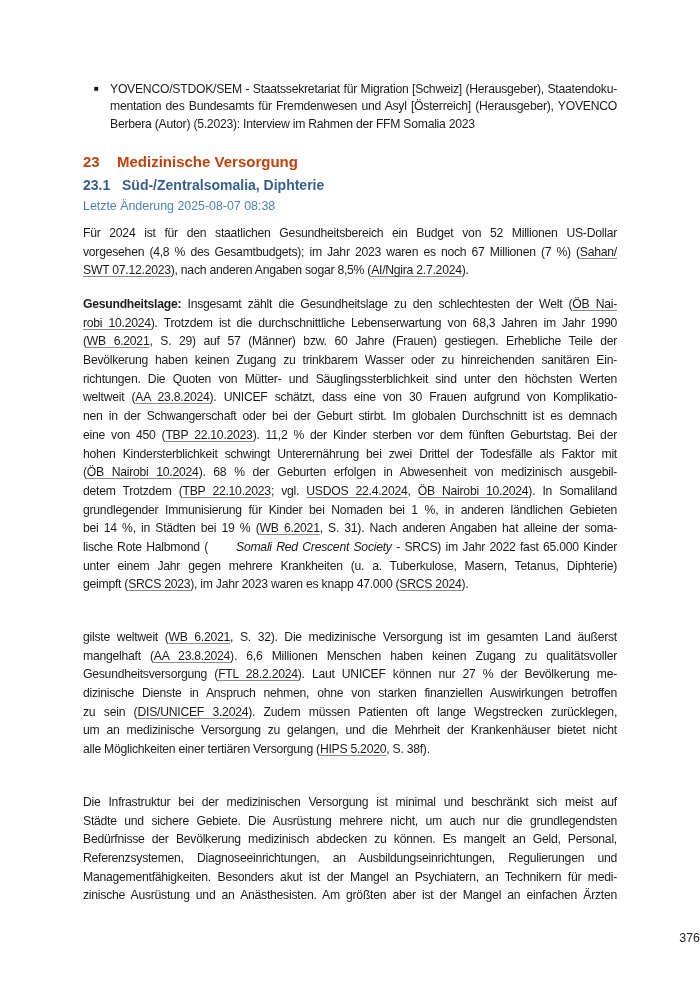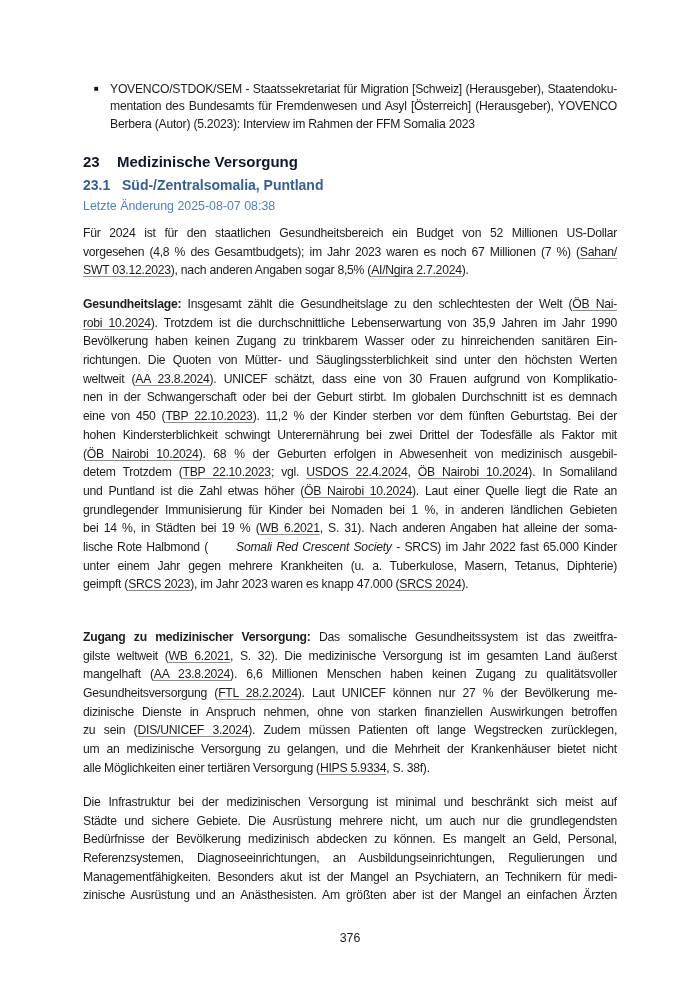--- a/index.html
+++ b/index.html
@@ -5,95 +5,94 @@
   html,body{margin:0;padding:0;background:#ffffff;}
   .page{
     position:relative;width:700px;height:990px;background:#ffffff;overflow:hidden;
     font-family:"Liberation Sans","DejaVu Sans",sans-serif;color:#1c1c1c;
   }
   
   .ref-item{position:absolute;left:110px;top:81px;width:507px;font-size:12.2px;letter-spacing:-0.25px;}
   .bullet{position:absolute;left:-16px;top:3px;font-size:8px;color:#111;}
   .ref-item .ln{height:17.3px;line-height:17.3px;}
   
-  .h1{position:absolute;left:83px;top:153px;font-size:15px;font-weight:bold;color:#0f172a;}
+  .h1{position:absolute;left:83px;top:153px;font-size:15px;font-weight:bold;color:#c2410c;}
   .h1 .hnum{display:inline-block;width:34px;}
   .h2{position:absolute;left:83px;top:177px;font-size:14px;font-weight:bold;color:#365f91;}
   .h2 .hnum{display:inline-block;width:39px;}
   .meta{position:absolute;left:83px;top:199px;font-size:12.4px;color:#4f81bd;}
   
   .para{position:absolute;left:83px;width:534px;font-size:12.2px;letter-spacing:-0.25px;}
   .p-budget{top:224px;}
   .p-health{top:295px;}
   .p-access{top:628px;}
   .p-infra{top:793px;}
   .ln{
     text-align:justify;text-align-last:justify;
     height:18.7px;line-height:18.7px;overflow:hidden;white-space:normal;
   }
   .ln.last{text-align-last:left;}
   .rb{font-weight:bold;}
   .ri{font-style:italic;margin-left:28px;}
   .ru{text-decoration:underline;text-decoration-color:#8c8c8c;text-underline-offset:2px;}
-  .footer{position:absolute;left:0;top:931px;width:700px;text-align:center;font-size:12.4px;color:#1c1c1c;}
+  .footer{position:absolute;left:0;top:931px;width:700px;text-align:right;font-size:12.4px;color:#1c1c1c;}
 </style>
 </head>
 <body>
 
 <div class="page">
 
   <div class="ref-item">
     <span class="bullet">■</span>
   <div class="ln"><span>YOVENCO/STDOK/SEM - Staatssekretariat für Migration [Schweiz] (Herausgeber), Staatendoku-</span></div>
       <div class="ln"><span>mentation des Bundesamts für Fremdenwesen und Asyl [Österreich] (Herausgeber), YOVENCO</span></div>
       <div class="ln last"><span>Berbera (Autor) (5.2023): Interview im Rahmen der FFM Somalia 2023</span></div>
     </div>
 
   <div class="h1">
     <span class="hnum">23</span><span>Medizinische Versorgung</span>
   </div>
 
   <div class="h2">
-    <span class="hnum">23.1</span><span>Süd-/Zentralsomalia, Puntland</span>
+    <span class="hnum">23.1</span><span>Süd-/Zentralsomalia, Diphterie</span>
   </div>
 
   <div class="meta">Letzte Änderung 2025-08-07 08:38</div>
 
   <div class="para p-budget">
       <div class="ln"><span>Für 2024 ist für den staatlichen Gesundheitsbereich ein Budget von 52 Millionen US-Dollar</span></div>
       <div class="ln"><span>vorgesehen (4,8 % des Gesamtbudgets); im Jahr 2023 waren es noch 67 Millionen (7 %) (</span><span class="ru">Sahan/</span></div>
-      <div class="ln last"><span class="ru">SWT 03.12.2023</span><span>), nach anderen Angaben sogar 8,5% (</span><span class="ru">AI/Ngira 2.7.2024</span><span>).</span></div>
+      <div class="ln last"><span class="ru">SWT 07.12.2023</span><span>), nach anderen Angaben sogar 8,5% (</span><span class="ru">AI/Ngira 2.7.2024</span><span>).</span></div>
     </div>
   <div class="para p-health">
       <div class="ln"><span class="rb">Gesundheitslage:</span><span> Insgesamt zählt die Gesundheitslage zu den schlechtesten der Welt (</span><span class="ru">ÖB Nai-</span></div>
-      <div class="ln"><span class="ru">robi 10.2024</span><span>). Trotzdem ist die durchschnittliche Lebenserwartung von 35,9 Jahren im Jahr 1990</span></div>
+      <div class="ln"><span class="ru">robi 10.2024</span><span>). Trotzdem ist die durchschnittliche Lebenserwartung von 68,3 Jahren im Jahr 1990</span></div>
+      <div class="ln"><span>(</span><span class="ru">WB 6.2021</span><span>, S. 29) auf 57 (Männer) bzw. 60 Jahre (Frauen) gestiegen. Erhebliche Teile der</span></div>
       <div class="ln"><span>Bevölkerung haben keinen Zugang zu trinkbarem Wasser oder zu hinreichenden sanitären Ein-</span></div>
       <div class="ln"><span>richtungen. Die Quoten von Mütter- und Säuglingssterblichkeit sind unter den höchsten Werten</span></div>
       <div class="ln"><span>weltweit (</span><span class="ru">AA 23.8.2024</span><span>). UNICEF schätzt, dass eine von 30 Frauen aufgrund von Komplikatio-</span></div>
       <div class="ln"><span>nen in der Schwangerschaft oder bei der Geburt stirbt. Im globalen Durchschnitt ist es demnach</span></div>
       <div class="ln"><span>eine von 450 (</span><span class="ru">TBP 22.10.2023</span><span>). 11,2 % der Kinder sterben vor dem fünften Geburtstag. Bei der</span></div>
       <div class="ln"><span>hohen Kindersterblichkeit schwingt Unterernährung bei zwei Drittel der Todesfälle als Faktor mit</span></div>
       <div class="ln"><span>(</span><span class="ru">ÖB Nairobi 10.2024</span><span>). 68 % der Geburten erfolgen in Abwesenheit von medizinisch ausgebil-</span></div>
       <div class="ln"><span>detem Trotzdem (</span><span class="ru">TBP 22.10.2023</span><span>; vgl. </span><span class="ru">USDOS 22.4.2024</span><span>, </span><span class="ru">ÖB Nairobi 10.2024</span><span>). In Somaliland</span></div>
-      <div class="ln"><span>und Puntland ist die Zahl etwas höher (</span><span class="ru">ÖB Nairobi 10.2024</span><span>). Laut einer Quelle liegt die Rate an</span></div>
       <div class="ln"><span>grundlegender Immunisierung für Kinder bei Nomaden bei 1 %, in anderen ländlichen Gebieten</span></div>
       <div class="ln"><span>bei 14 %, in Städten bei 19 % (</span><span class="ru">WB 6.2021</span><span>, S. 31). Nach anderen Angaben hat alleine der soma-</span></div>
       <div class="ln"><span>lische Rote Halbmond (</span><span class="ri">Somali Red Crescent Society</span><span> - SRCS) im Jahr 2022 fast 65.000 Kinder</span></div>
       <div class="ln"><span>unter einem Jahr gegen mehrere Krankheiten (u. a. Tuberkulose, Masern, Tetanus, Diphterie)</span></div>
       <div class="ln last"><span>geimpft (</span><span class="ru">SRCS 2023</span><span>), im Jahr 2023 waren es knapp 47.000 (</span><span class="ru">SRCS 2024</span><span>).</span></div>
     </div>
   <div class="para p-access">
-      <div class="ln"><span class="rb">Zugang zu medizinischer Versorgung:</span><span> Das somalische Gesundheitssystem ist das zweitfra-</span></div>
       <div class="ln"><span>gilste weltweit (</span><span class="ru">WB 6.2021</span><span>, S. 32). Die medizinische Versorgung ist im gesamten Land äußerst</span></div>
       <div class="ln"><span>mangelhaft (</span><span class="ru">AA 23.8.2024</span><span>). 6,6 Millionen Menschen haben keinen Zugang zu qualitätsvoller</span></div>
       <div class="ln"><span>Gesundheitsversorgung (</span><span class="ru">FTL 28.2.2024</span><span>). Laut UNICEF können nur 27 % der Bevölkerung me-</span></div>
       <div class="ln"><span>dizinische Dienste in Anspruch nehmen, ohne von starken finanziellen Auswirkungen betroffen</span></div>
       <div class="ln"><span>zu sein (</span><span class="ru">DIS/UNICEF 3.2024</span><span>). Zudem müssen Patienten oft lange Wegstrecken zurücklegen,</span></div>
       <div class="ln"><span>um an medizinische Versorgung zu gelangen, und die Mehrheit der Krankenhäuser bietet nicht</span></div>
-      <div class="ln last"><span>alle Möglichkeiten einer tertiären Versorgung (</span><span class="ru">HIPS 5.9334</span><span>, S. 38f).</span></div>
+      <div class="ln last"><span>alle Möglichkeiten einer tertiären Versorgung (</span><span class="ru">HIPS 5.2020</span><span>, S. 38f).</span></div>
     </div>
   <div class="para p-infra">
       <div class="ln"><span>Die Infrastruktur bei der medizinischen Versorgung ist minimal und beschränkt sich meist auf</span></div>
       <div class="ln"><span>Städte und sichere Gebiete. Die Ausrüstung mehrere nicht, um auch nur die grundlegendsten</span></div>
       <div class="ln"><span>Bedürfnisse der Bevölkerung medizinisch abdecken zu können. Es mangelt an Geld, Personal,</span></div>
       <div class="ln"><span>Referenzsystemen, Diagnoseeinrichtungen, an Ausbildungseinrichtungen, Regulierungen und</span></div>
       <div class="ln"><span>Managementfähigkeiten. Besonders akut ist der Mangel an Psychiatern, an Technikern für medi-</span></div>
       <div class="ln"><span>zinische Ausrüstung und an Anästhesisten. Am größten aber ist der Mangel an einfachen Ärzten</span></div>
     </div>
 

